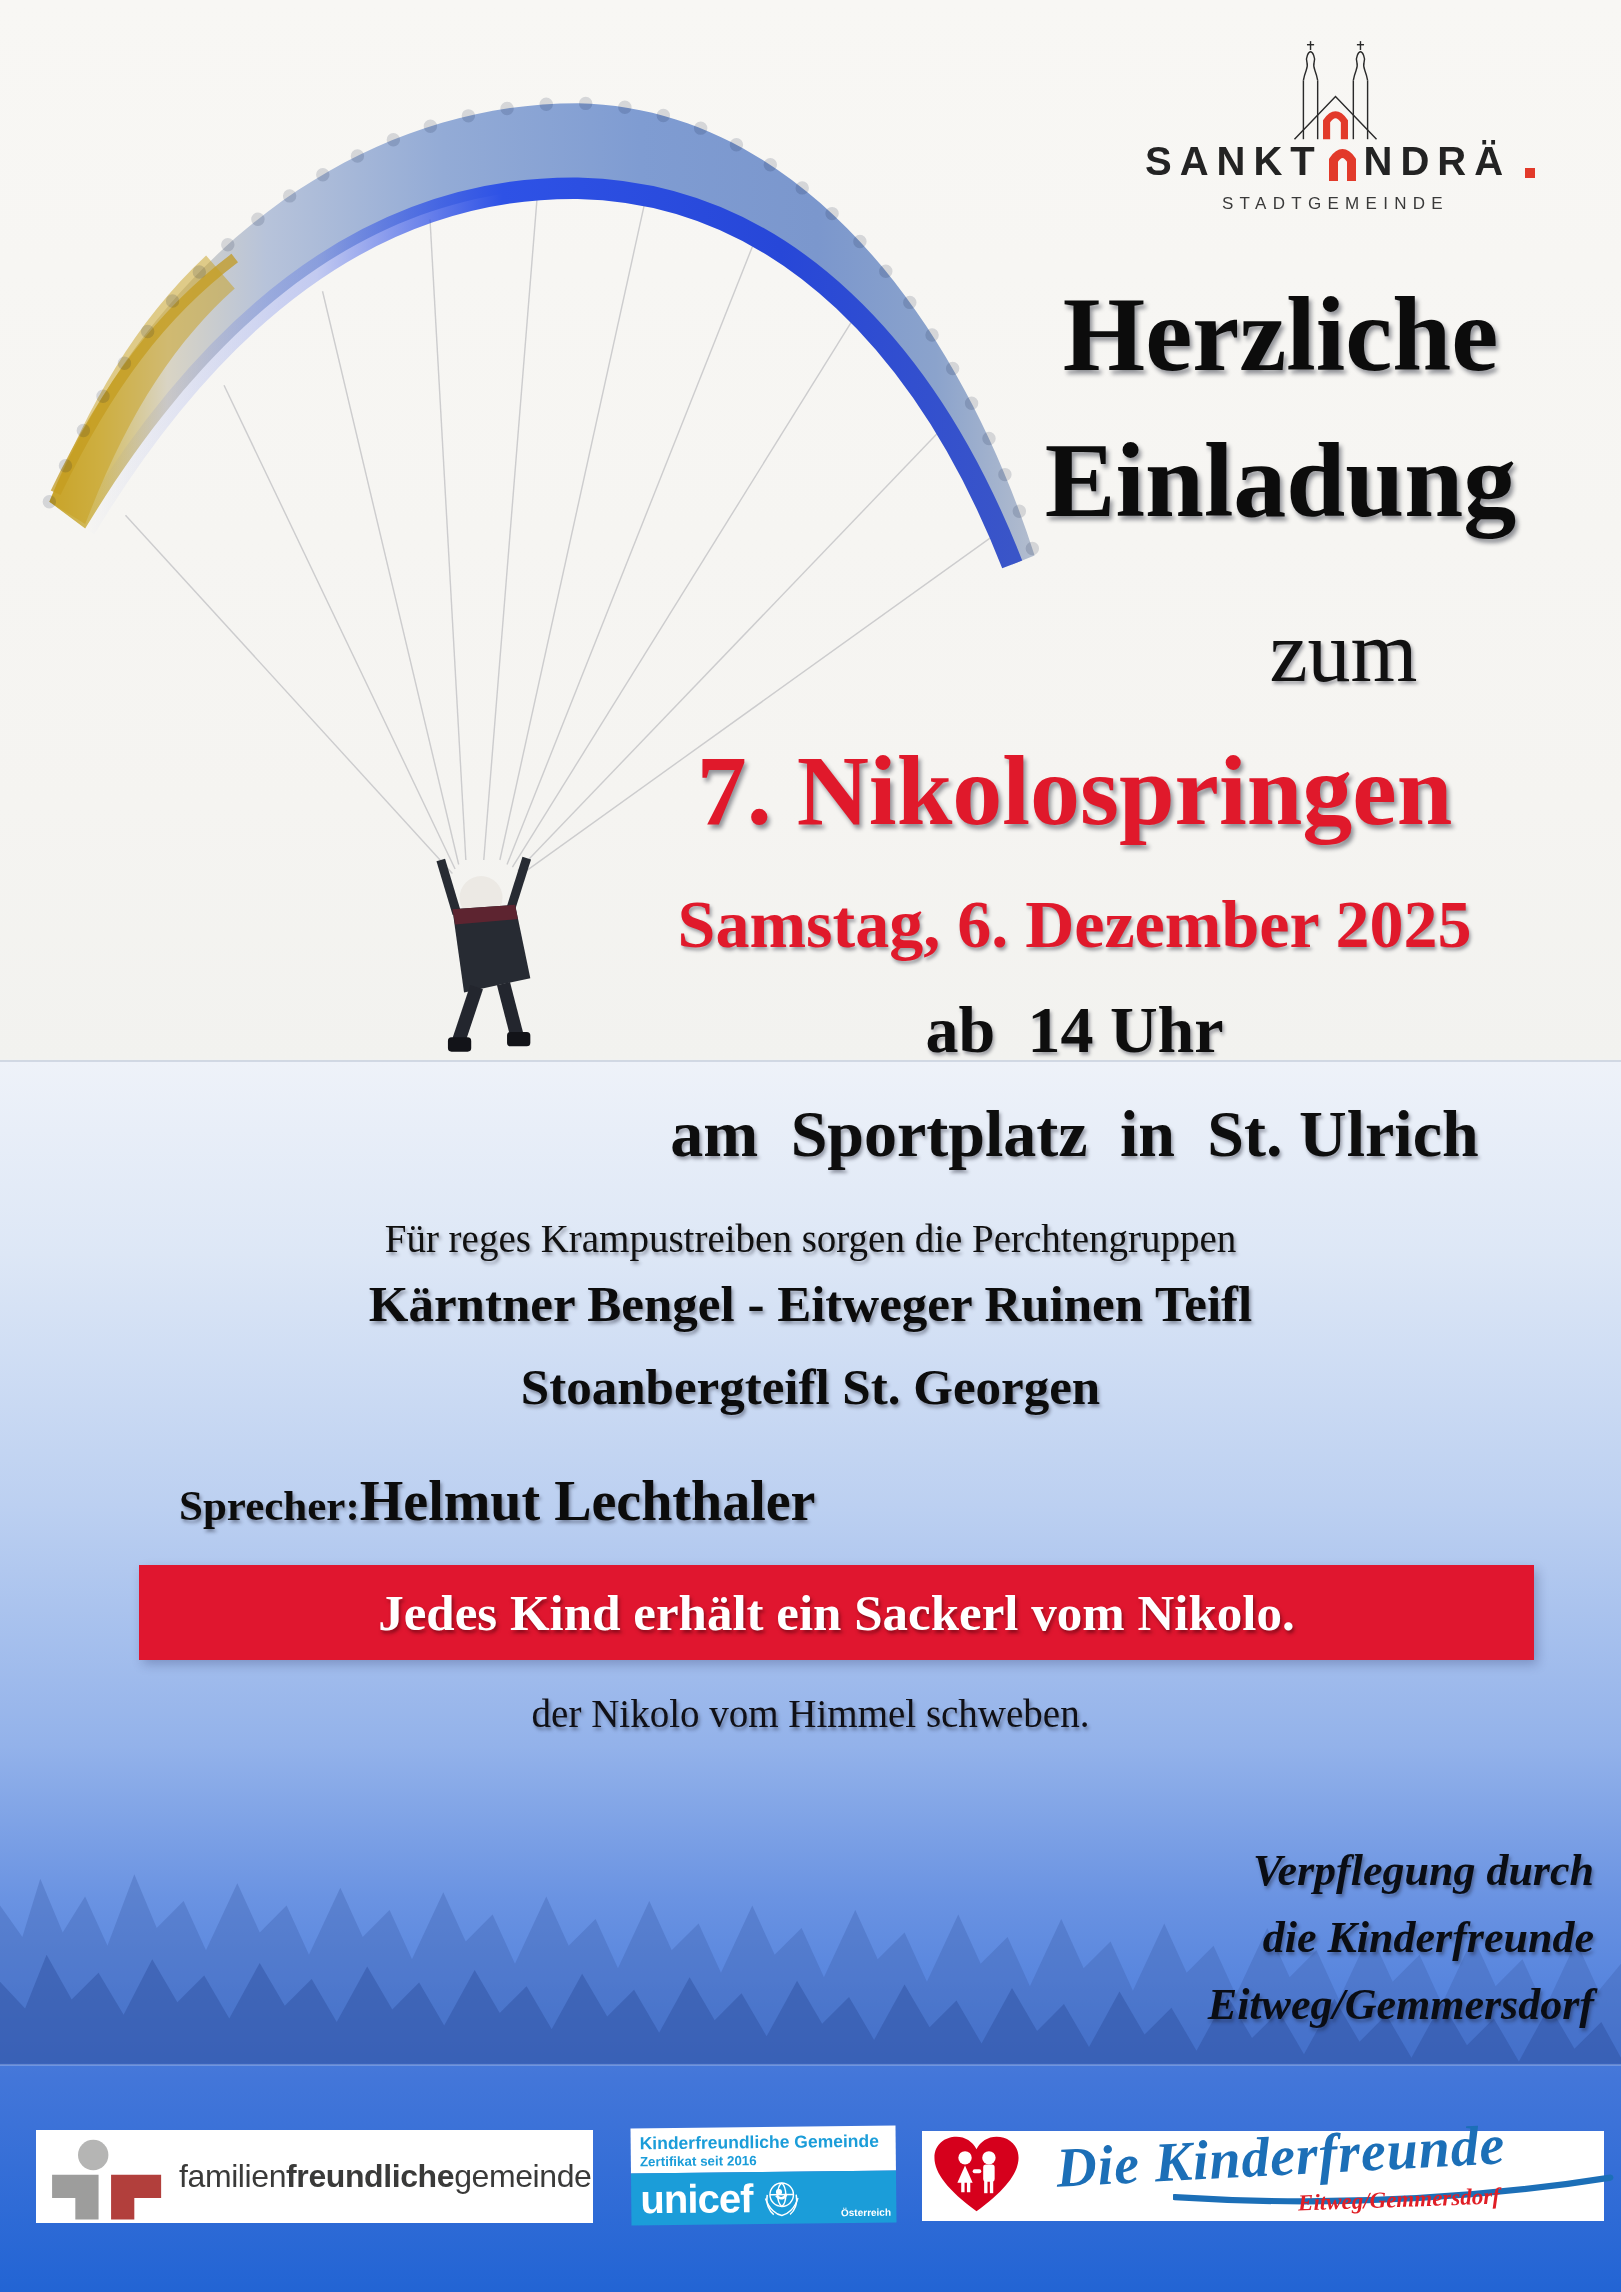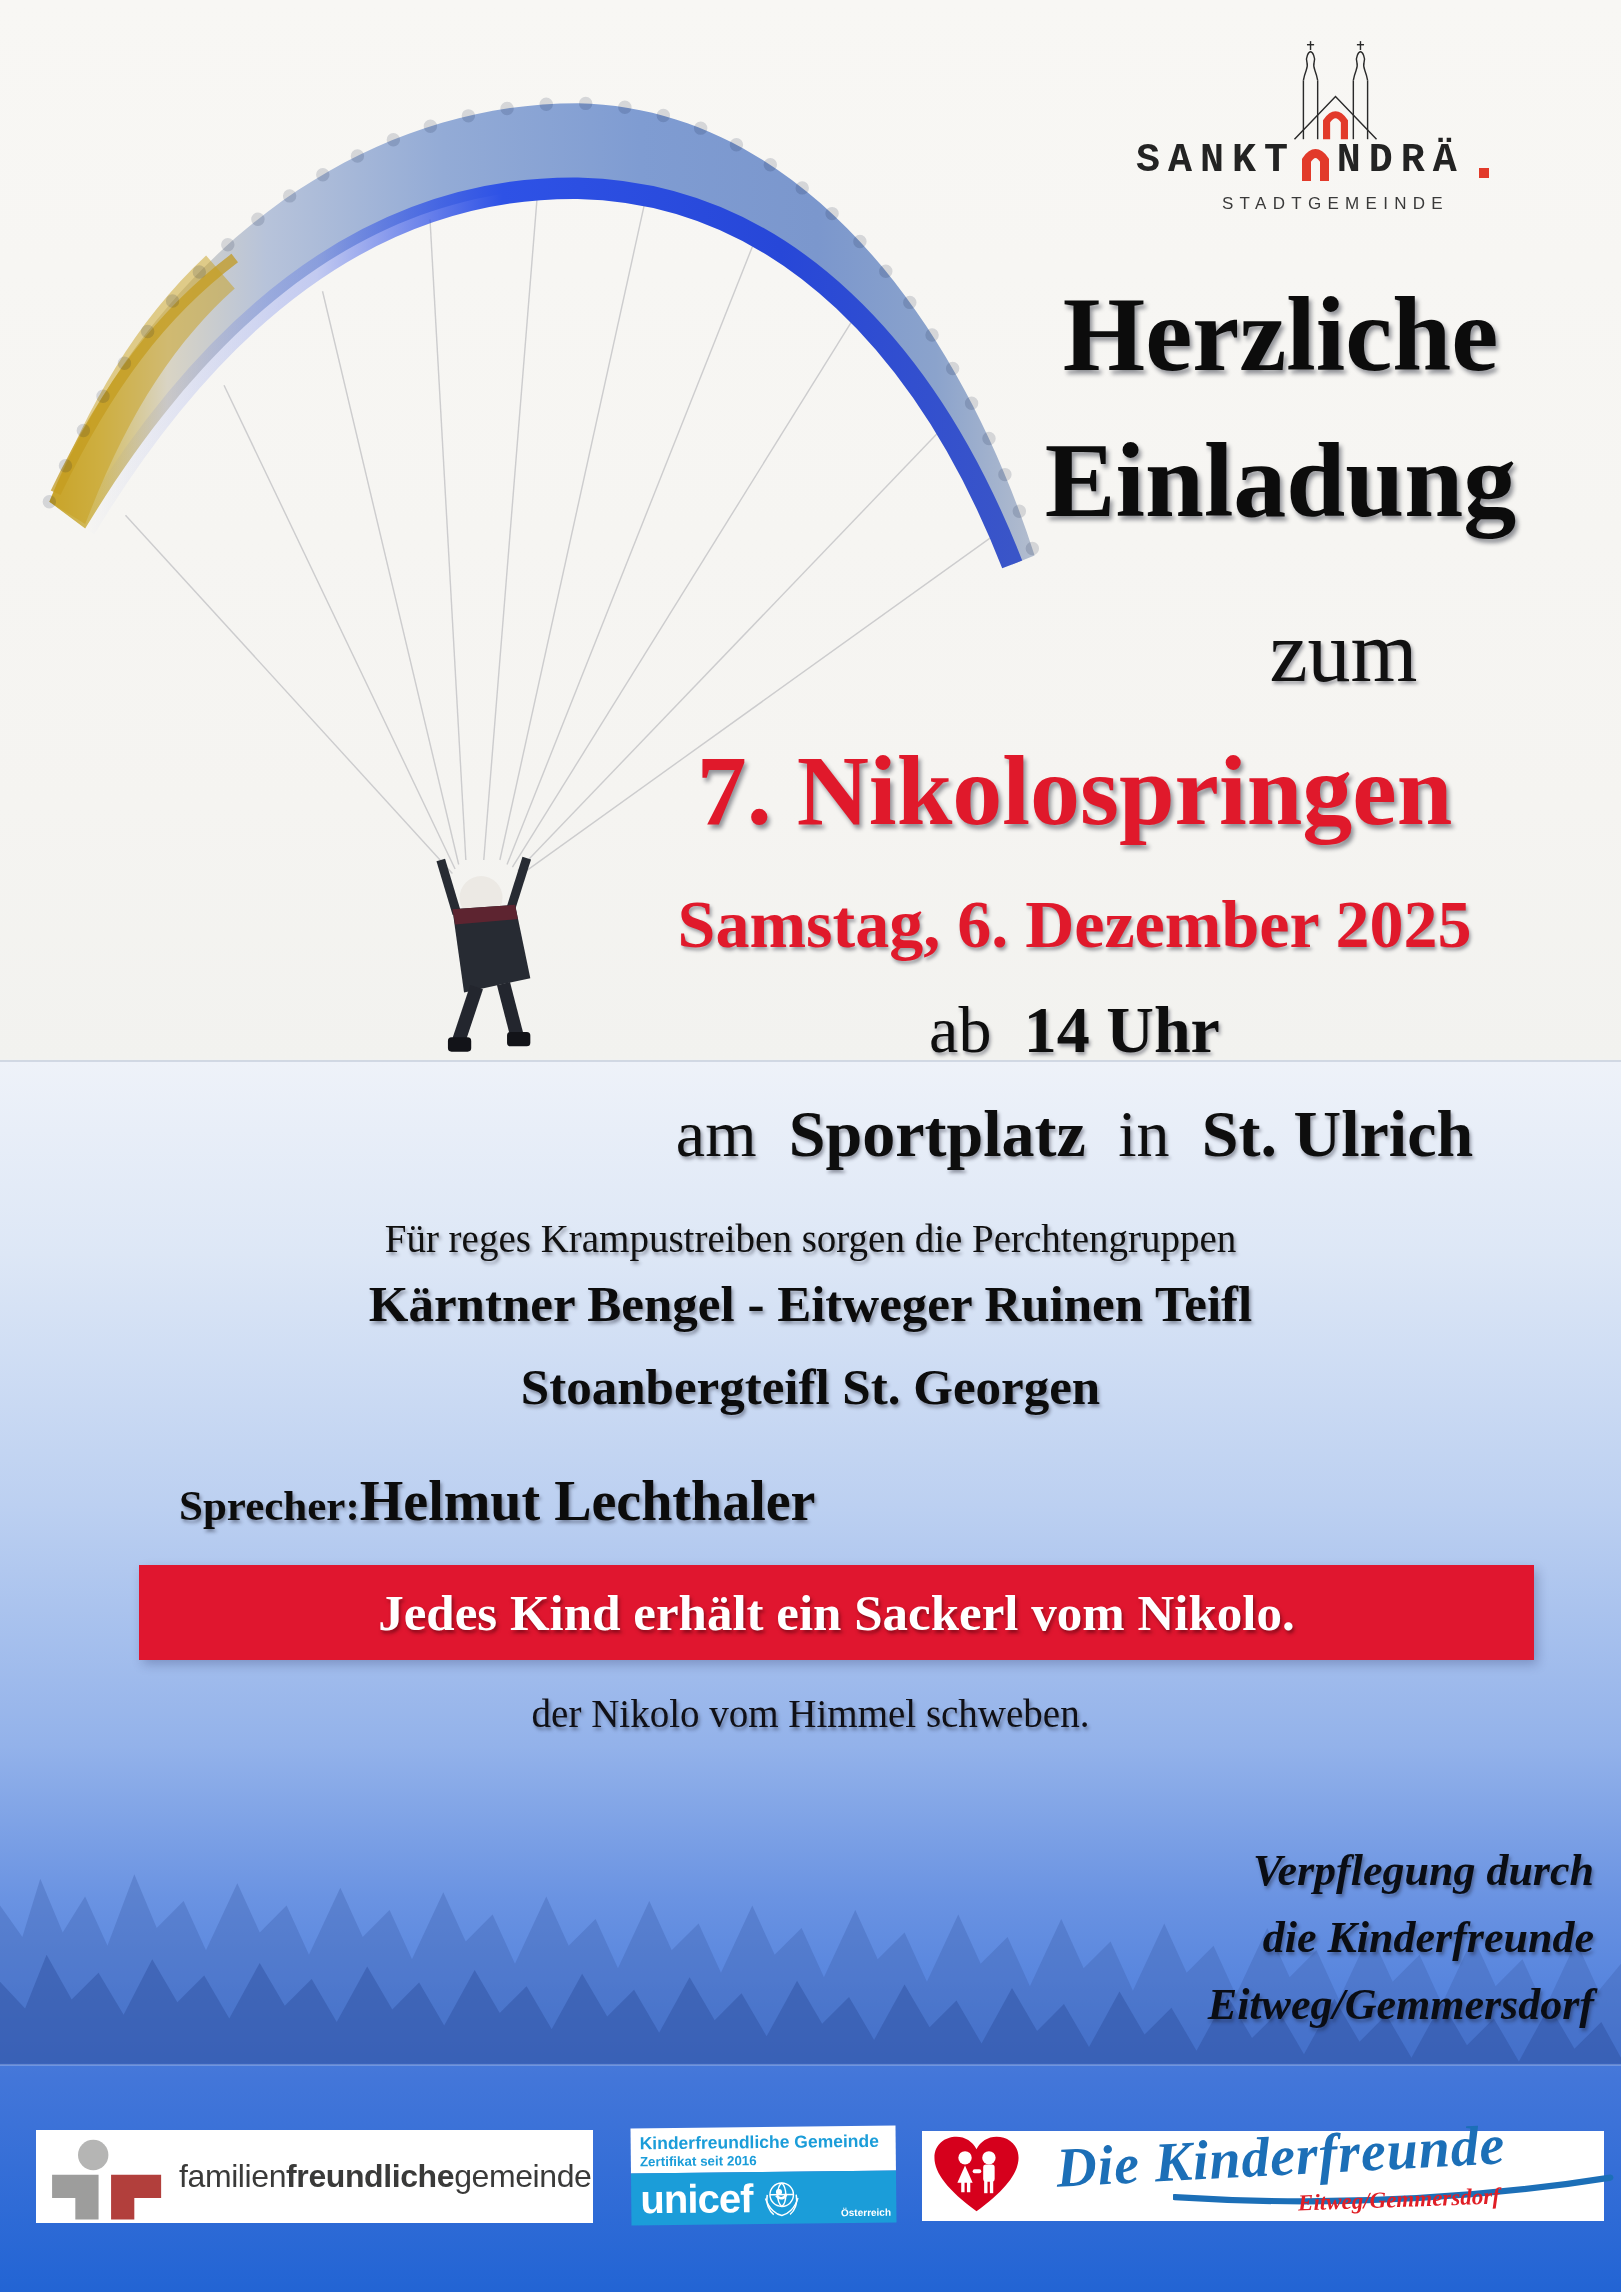--- a/index.html
+++ b/index.html
@@ -15,36 +15,36 @@
   .trees-edge{position:absolute;left:0;top:2064px;width:1621px;height:1.8px;background:rgba(255,255,255,.22);}
   svg{display:block;}
   .abs{position:absolute;}
   .center{text-align:center;}
   .shadow{text-shadow:2.7px 3.6px 4.5px rgba(25,28,45,.45);}
   .shadow-soft{text-shadow:1.8px 2.7px 3.6px rgba(25,28,45,.40);}
 
   
   .org-logo{left:1136px;top:34px;width:399px;height:202px;}
   .org-church{margin:0 auto;}
-  .org-wordmark{display:flex;align-items:flex-end;justify-content:flex-start;gap:5px;
-     font-family:Liberation Mono, monospace;font-weight:700;font-size:40px;
+  .org-wordmark{display:flex;align-items:flex-end;justify-content:flex-end;gap:5px;
+     font-family:Liberation Sans, sans-serif;font-weight:700;font-size:40px;
      letter-spacing:8px;color:#232323;line-height:1;}
   .org-wordmark .archglyph{margin:0 1.8px 0 0;}
   .org-dot{display:inline-block;width:9.9px;height:9.9px;background:#e23a2a;margin-left:9px;margin-bottom:2.7px;}
   .org-sub{margin-top:12.5px;text-align:center;font-family:"Liberation Sans",sans-serif;
      font-size:17px;letter-spacing:6.3px;color:#3a3a3a;font-weight:400;}
 
   
   .head-block{left:967px;top:262px;width:627px;font-weight:700;font-size:106px;line-height:1.38;color:#0c0c0c;}
   .zum{left:1075px;top:602px;width:537px;font-size:86px;font-weight:400;color:#111;}
   .title-red{left:546px;top:733px;width:1057px;font-size:100px;font-weight:700;color:#e0192b;}
   .date-red{left:546px;top:885px;width:1057px;font-size:68px;font-weight:700;color:#e0192b;}
   .time-line{left:546px;top:992px;width:1057px;font-size:66px;color:#0e0e0e;}
   .venue-line{left:546px;top:1096px;width:1057px;font-size:66px;color:#0e0e0e;}
-  .w400{font-weight:400;} .w700{font-weight:700;}
+  .w400{font-weight:700;} .w700{font-weight:700;}
   .gap-l{margin-left:0.24em;}
 
   .perchten-intro{left:0;top:1216px;width:1621px;font-size:39px;font-weight:400;color:#101010;}
   .perchten-g1{left:0;top:1275px;width:1621px;font-size:51px;font-weight:700;color:#0c0c0c;}
   .perchten-g2{left:0;top:1358px;width:1621px;font-size:51px;font-weight:700;color:#0c0c0c;}
 
   .speaker{left:179px;top:1469px;display:flex;align-items:baseline;color:#0c0c0c;}
   .speaker-label{font-size:43px;font-weight:700;}
   .speaker-name{font-size:56px;font-weight:700;}
 

